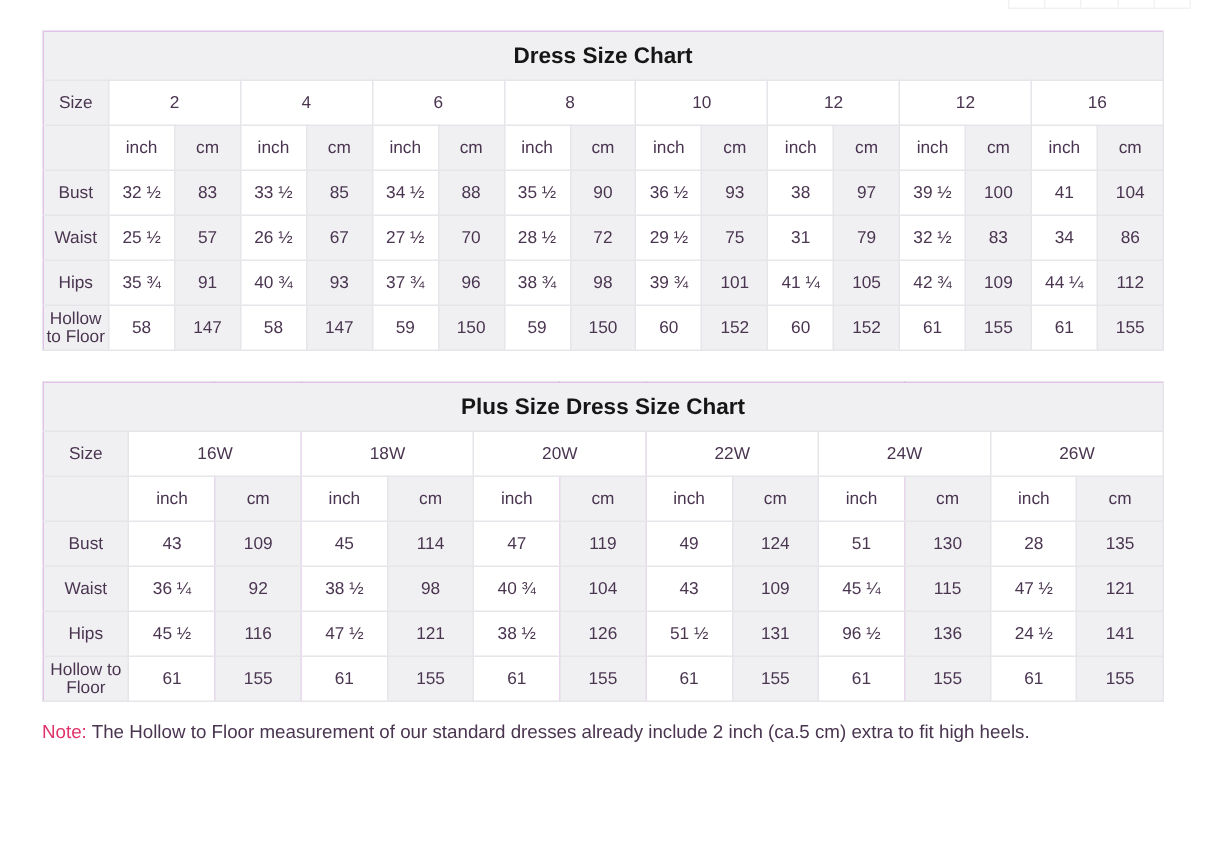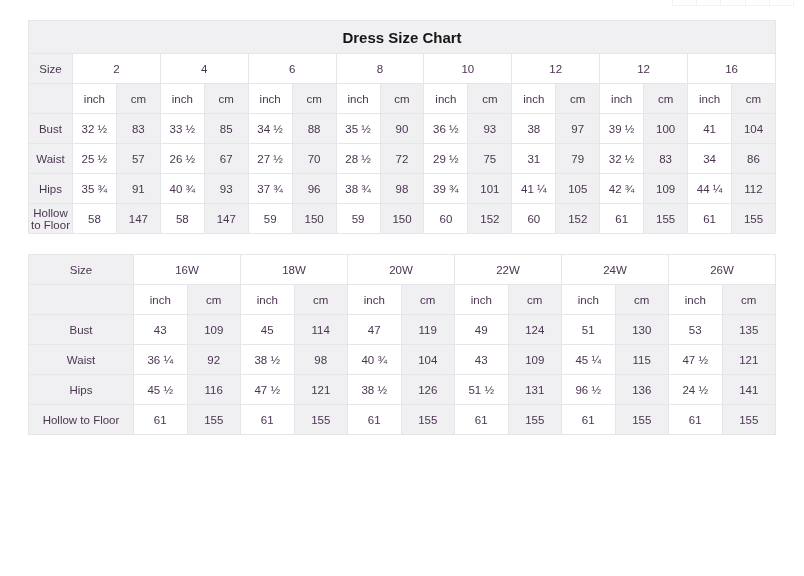--- a/index.html
+++ b/index.html
@@ -222,20 +222,23 @@
             <td>61</td>
             <td class="shade">155</td>
           </tr>
         </tbody>
     </table>
   </div>
 
   <div class="chart-block">
     <table class="size-table">
       <tbody>
+        <tr>
+          <td class="tbl-title" id="plus-title" colspan="13">Plus Size Dress Size Chart</td>
+        </tr>
       <tr>
             <td class="rowhead">Size</td>
             <td class="size-num" colspan="2">16W</td>
             <td class="size-num" colspan="2">18W</td>
             <td class="size-num" colspan="2">20W</td>
             <td class="size-num" colspan="2">22W</td>
             <td class="size-num" colspan="2">24W</td>
             <td class="size-num" colspan="2">26W</td>
           </tr>
           <tr>
@@ -258,21 +261,21 @@
             <td>43</td>
             <td class="shade">109</td>
             <td>45</td>
             <td class="shade">114</td>
             <td>47</td>
             <td class="shade">119</td>
             <td>49</td>
             <td class="shade">124</td>
             <td>51</td>
             <td class="shade">130</td>
-            <td>53</td>
+            <td>28</td>
             <td class="shade">135</td>
           </tr>
           <tr>
             <td class="rowhead">Waist</td>
             <td>36 ¼</td>
             <td class="shade">92</td>
             <td>38 ½</td>
             <td class="shade">98</td>
             <td>40 ¾</td>
             <td class="shade">104</td>
@@ -310,14 +313,17 @@
             <td class="shade">155</td>
             <td>61</td>
             <td class="shade">155</td>
             <td>61</td>
             <td class="shade">155</td>
           </tr>
         </tbody>
     </table>
   </div>
 
+  <div class="note">
+    <span class="note-label">Note:</span><span> The Hollow to Floor measurement of our standard dresses already include 2 inch (ca.5 cm) extra to fit high heels.</span>
+  </div>
 
 </div>
 
 </body></html>

